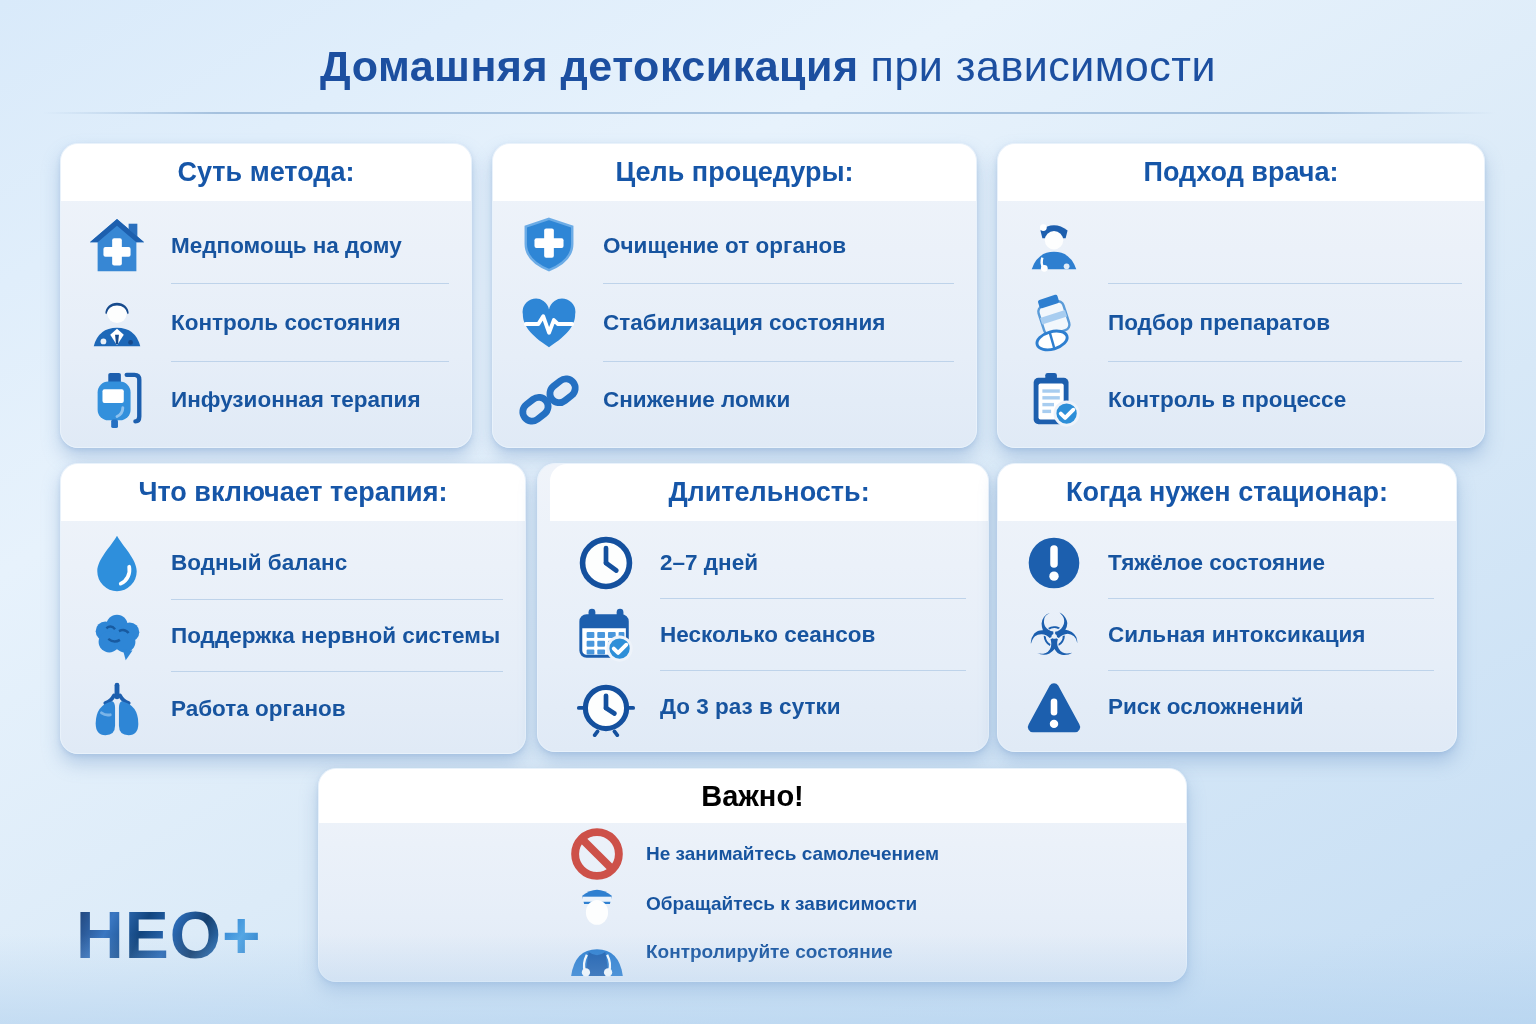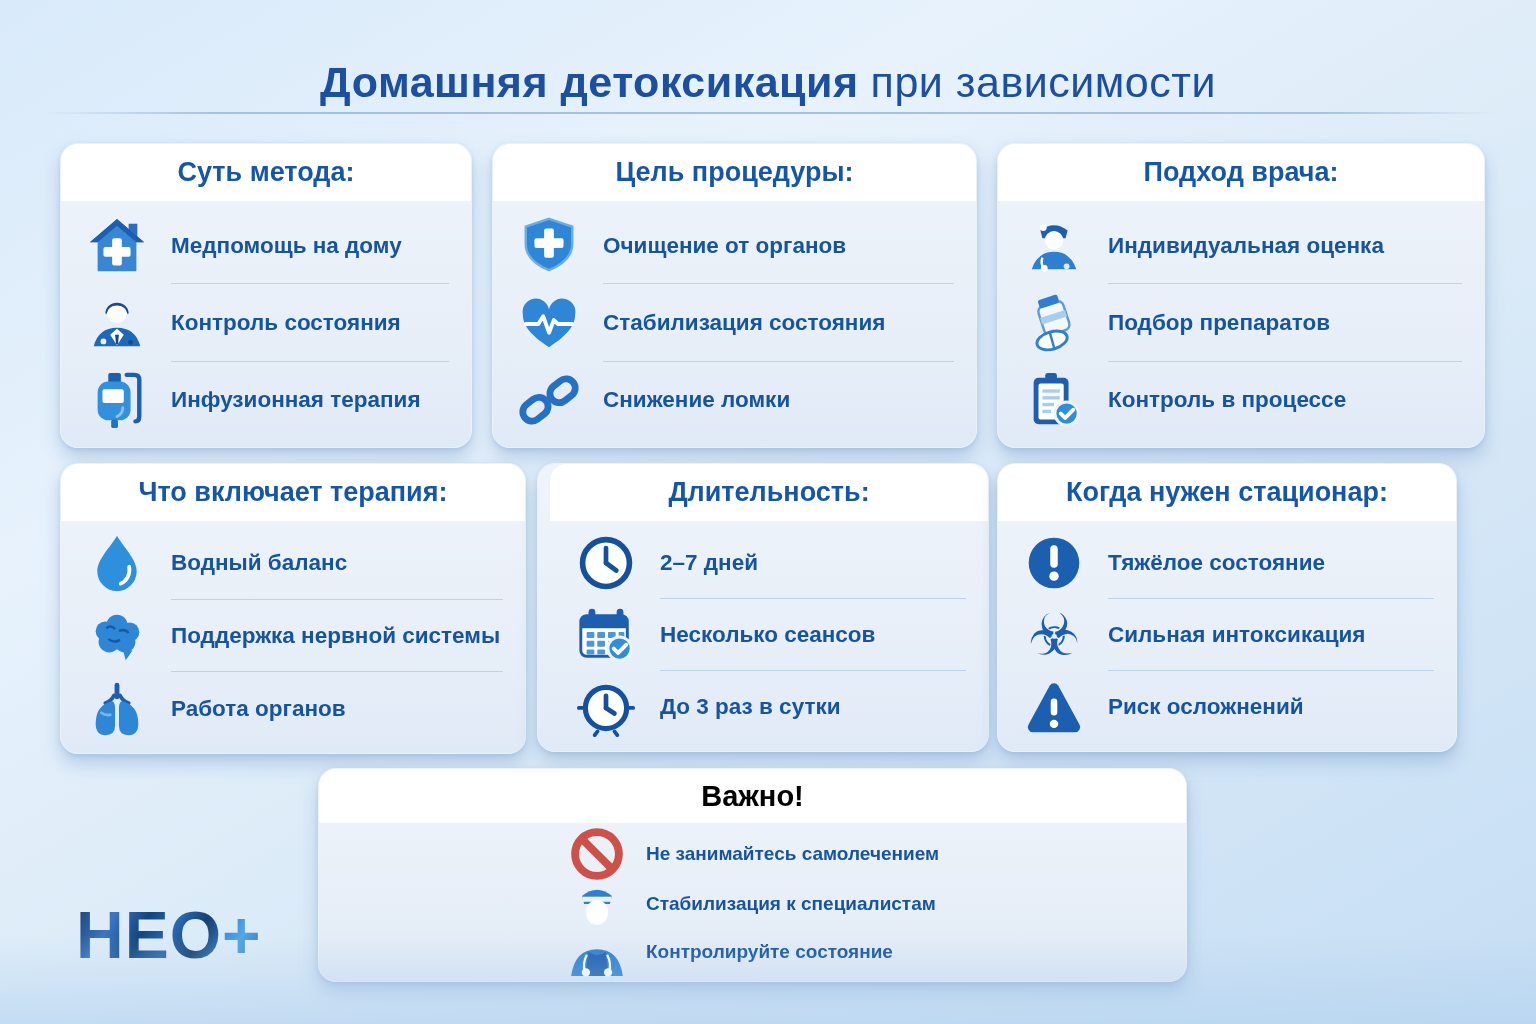--- a/index.html
+++ b/index.html
@@ -3,21 +3,21 @@
 <meta charset="utf-8">
 <style>
   html,body{margin:0;padding:0;}
   body{font-family:"Liberation Sans",sans-serif;}
   .page{position:relative;width:1536px;height:1024px;overflow:hidden;
     background:linear-gradient(150deg,#d9eafa 0%,#e7f2fc 30%,#dcebf8 55%,#c6def4 100%);}
   .page::after{content:'';position:absolute;left:0;right:0;bottom:0;height:90px;
     background:linear-gradient(180deg,rgba(190,216,240,0) 0%,rgba(176,208,238,.55) 100%);pointer-events:none;}
   
   .title-wrap{position:absolute;top:42px;left:0;width:100%;text-align:center;color:#1c4fa0;
-    font-size:43px;letter-spacing:.5px;margin-top:16px;}
+    font-size:43px;letter-spacing:.5px;}
   .title-bold{font-weight:bold;}
   .title-regular{font-weight:normal;margin-left:12px;}
   .title-divider{position:absolute;top:112px;left:42px;right:40px;height:2px;
     background:linear-gradient(90deg,rgba(160,190,220,0) 0%,#a5c1de 12%,#a5c1de 88%,rgba(160,190,220,0) 100%);}
   
   .card{position:absolute;border-radius:18px;display:flex;flex-direction:column;
     background:linear-gradient(180deg,#f0f4fa 0%,#e6eef8 70%,#e0eaf6 100%);
     box-shadow:0 10px 18px rgba(110,150,200,.38),0 2px 4px rgba(120,160,210,.25);
     border:1px solid #e9f2fb;}
   .card-header{height:57px;flex:none;background:#ffffff;border-radius:17px 17px 0 0;
@@ -152,21 +152,20 @@
           <svg viewBox="0 0 64 64" width="62" height="62">
             <path d="M18 16 q14 -11 28 0 l-2 8 h-24 Z" fill="#1d5fae"></path>
             <circle cx="21" cy="13" r="3.5" fill="#fff"></circle>
             <circle cx="32" cy="26" r="9.5" fill="#fdfefe"></circle>
             <path d="M9 56 q6 -18 23 -18 t23 18 Z" fill="#2e7fd0"></path>
             <path d="M20 44 q-2 6 1 10" stroke="#fff" stroke-width="2.5" fill="none"></path>
             <circle cx="22" cy="55" r="3.5" fill="#fff"></circle>
             <circle cx="45" cy="53" r="3" fill="#fff" opacity=".85"></circle>
           </svg>
           </span>
-        <span class="item-label">Индивидуальная оценка</span>
       </div>
       <div class="item">
         <span class="icon-box">
           <svg viewBox="0 0 64 64" width="62" height="62">
             <g transform="rotate(-18 30 26)">
               <rect x="18" y="12" width="27" height="31" rx="6" fill="#f2f7fc" stroke="#5a9bd8" stroke-width="2.5"></rect>
               <rect x="18" y="23" width="27" height="7" fill="#a8cdf0"></rect>
               <rect x="21" y="5" width="21" height="9" rx="2" fill="#2e7fd0"></rect>
             </g>
             <g transform="rotate(-16 30 50)">
@@ -353,21 +352,21 @@
             <path d="M16 16 q16 -13 32 0 l-2 9 h-28 Z" fill="#2e7fd0"></path>
             <rect x="16.5" y="17" width="31" height="5.5" fill="#eaf2fb"></rect>
             <ellipse cx="32" cy="34" rx="12" ry="13.5" fill="#fdfefe"></ellipse>
             <path d="M4 103 q4 -29 28 -29 t28 29 Z" fill="#2e7fd0"></path>
             <path d="M23 77 q9 7 18 0 l4 26 h-26 Z" fill="#1d5fae"></path>
             <path d="M21 80 q-5 10 -2 18 M43 80 q5 10 2 18" stroke="#fdfefe" stroke-width="2.5" fill="none"></path>
             <circle cx="20" cy="99" r="4.5" fill="#fdfefe"></circle>
             <circle cx="44" cy="99" r="4.5" fill="#fdfefe"></circle>
           </svg>
           </span>
-        <span class="imp-label" style="grid-column:2;grid-row:2;">Стабилизация к специалистам</span>
+        <span class="imp-label" style="grid-column:2;grid-row:2;">Обращайтесь к зависимости</span>
         <span class="imp-label" style="grid-column:2;grid-row:3;">Контролируйте состояние</span>
       </div>
     </div>
   </div>
 
   <div class="logo">
     <span class="logo-text">НЕО</span><span class="logo-plus">+</span>
   </div>
 
 </div>

